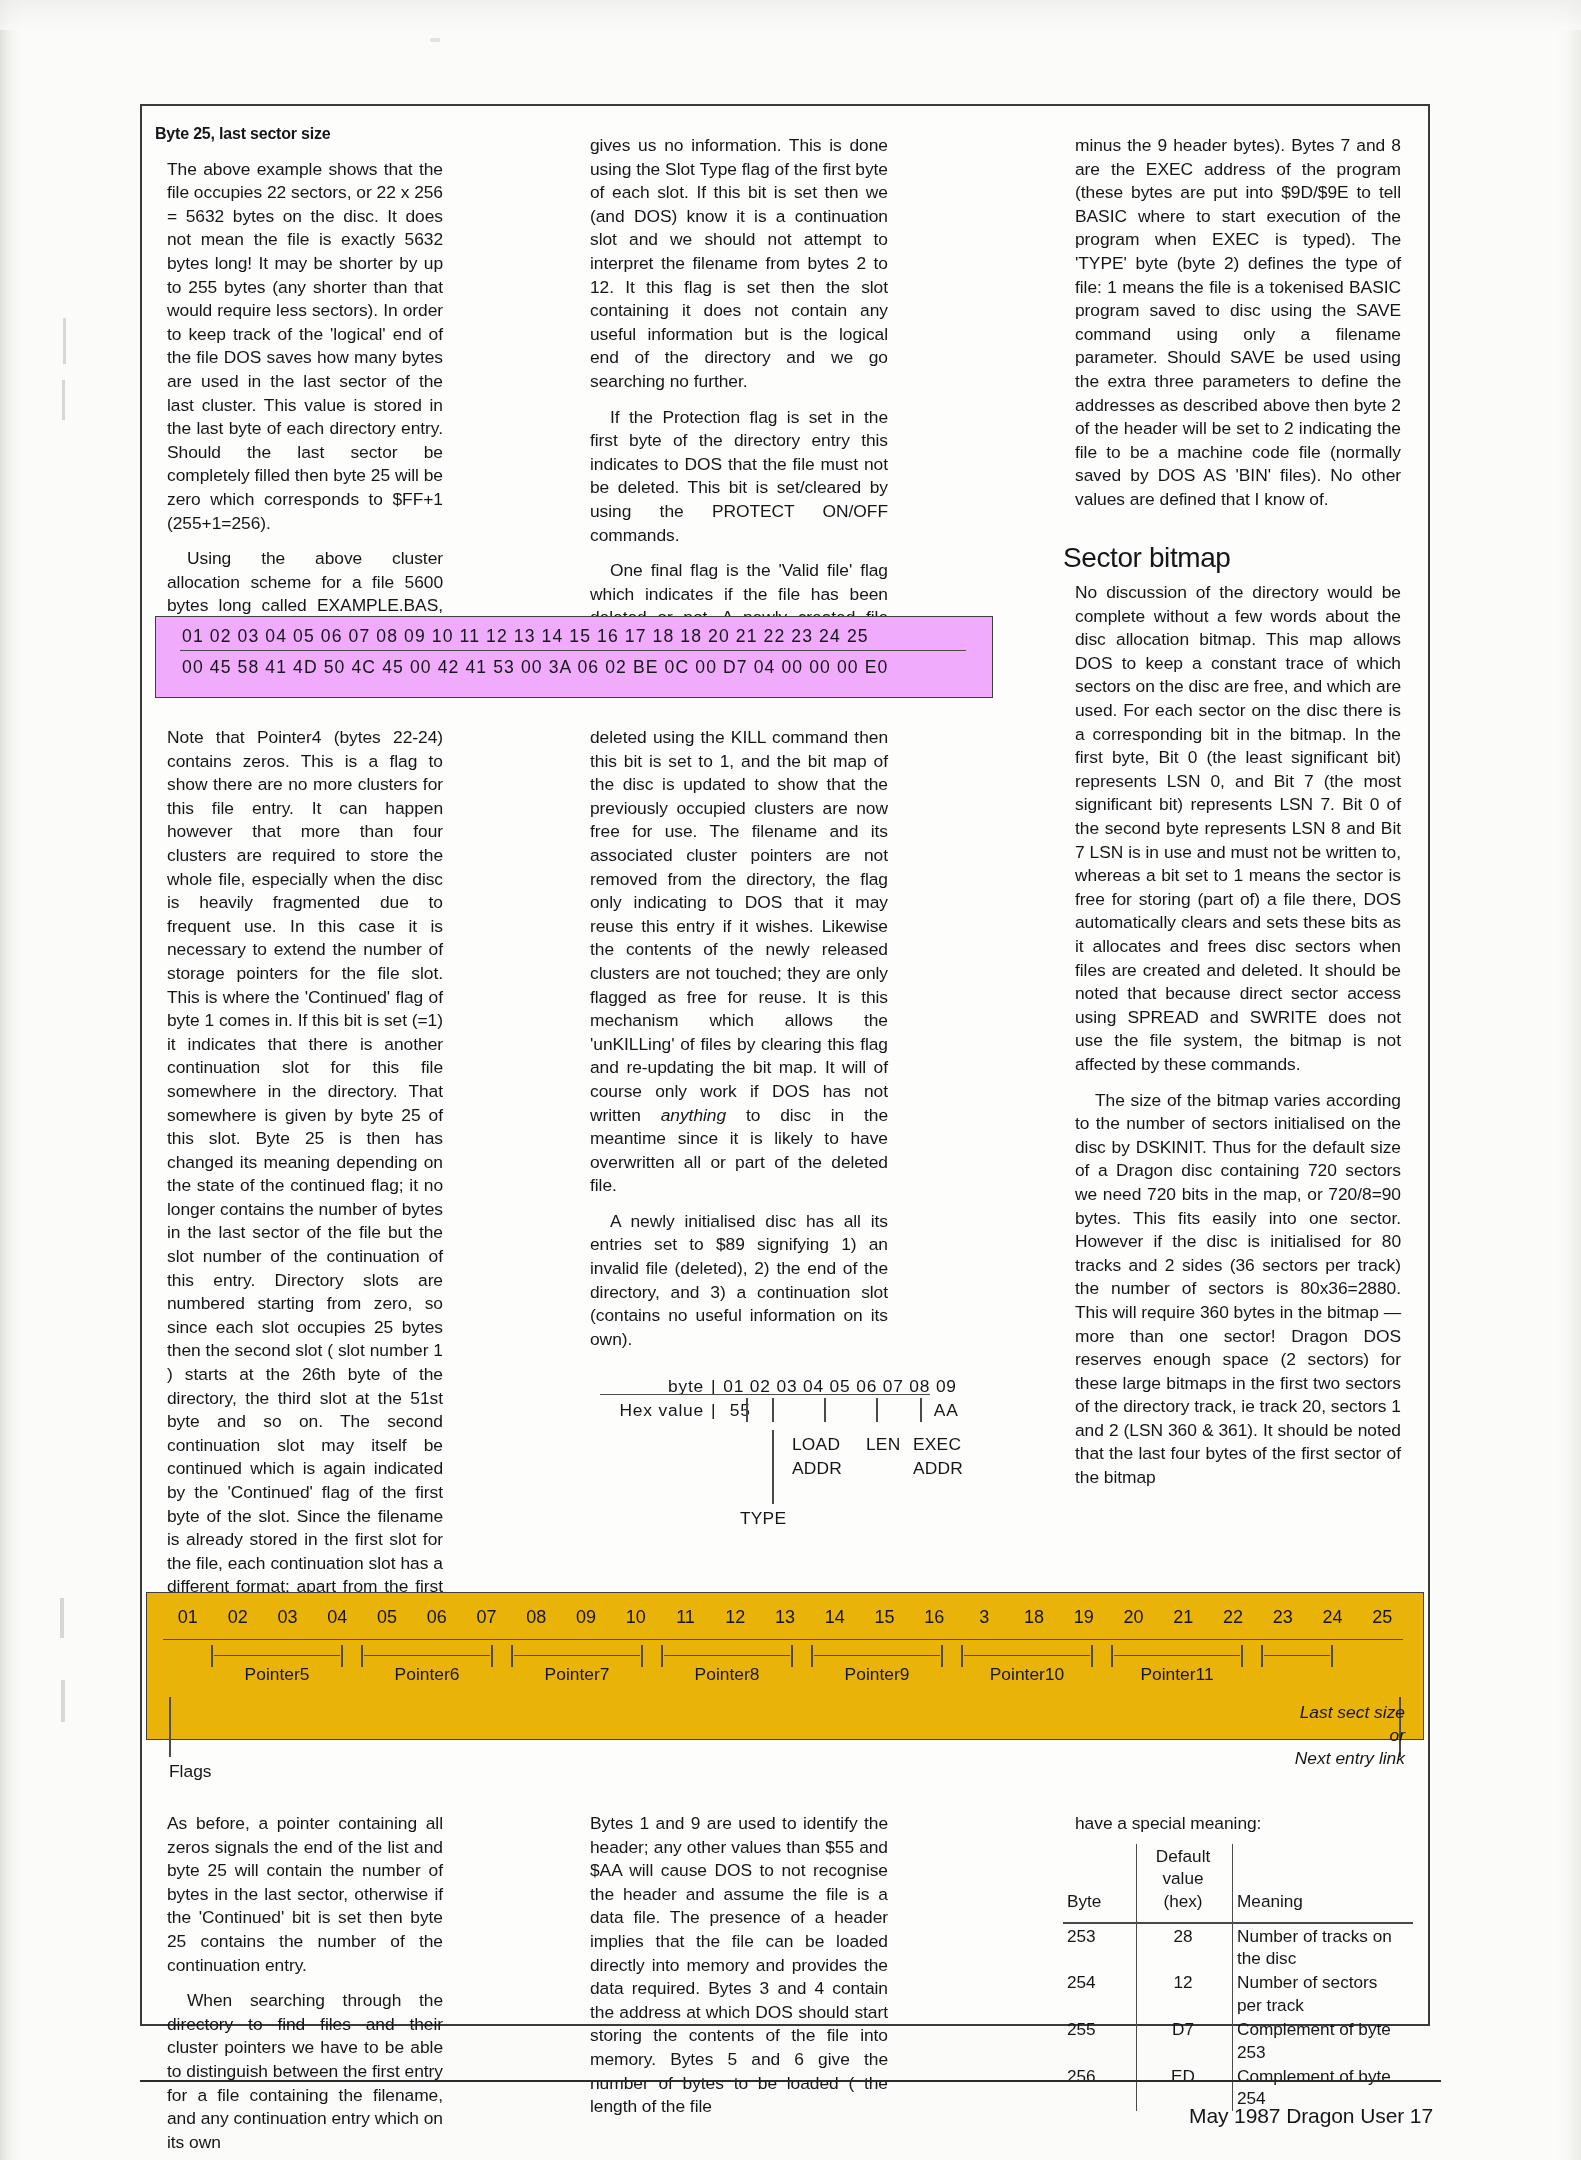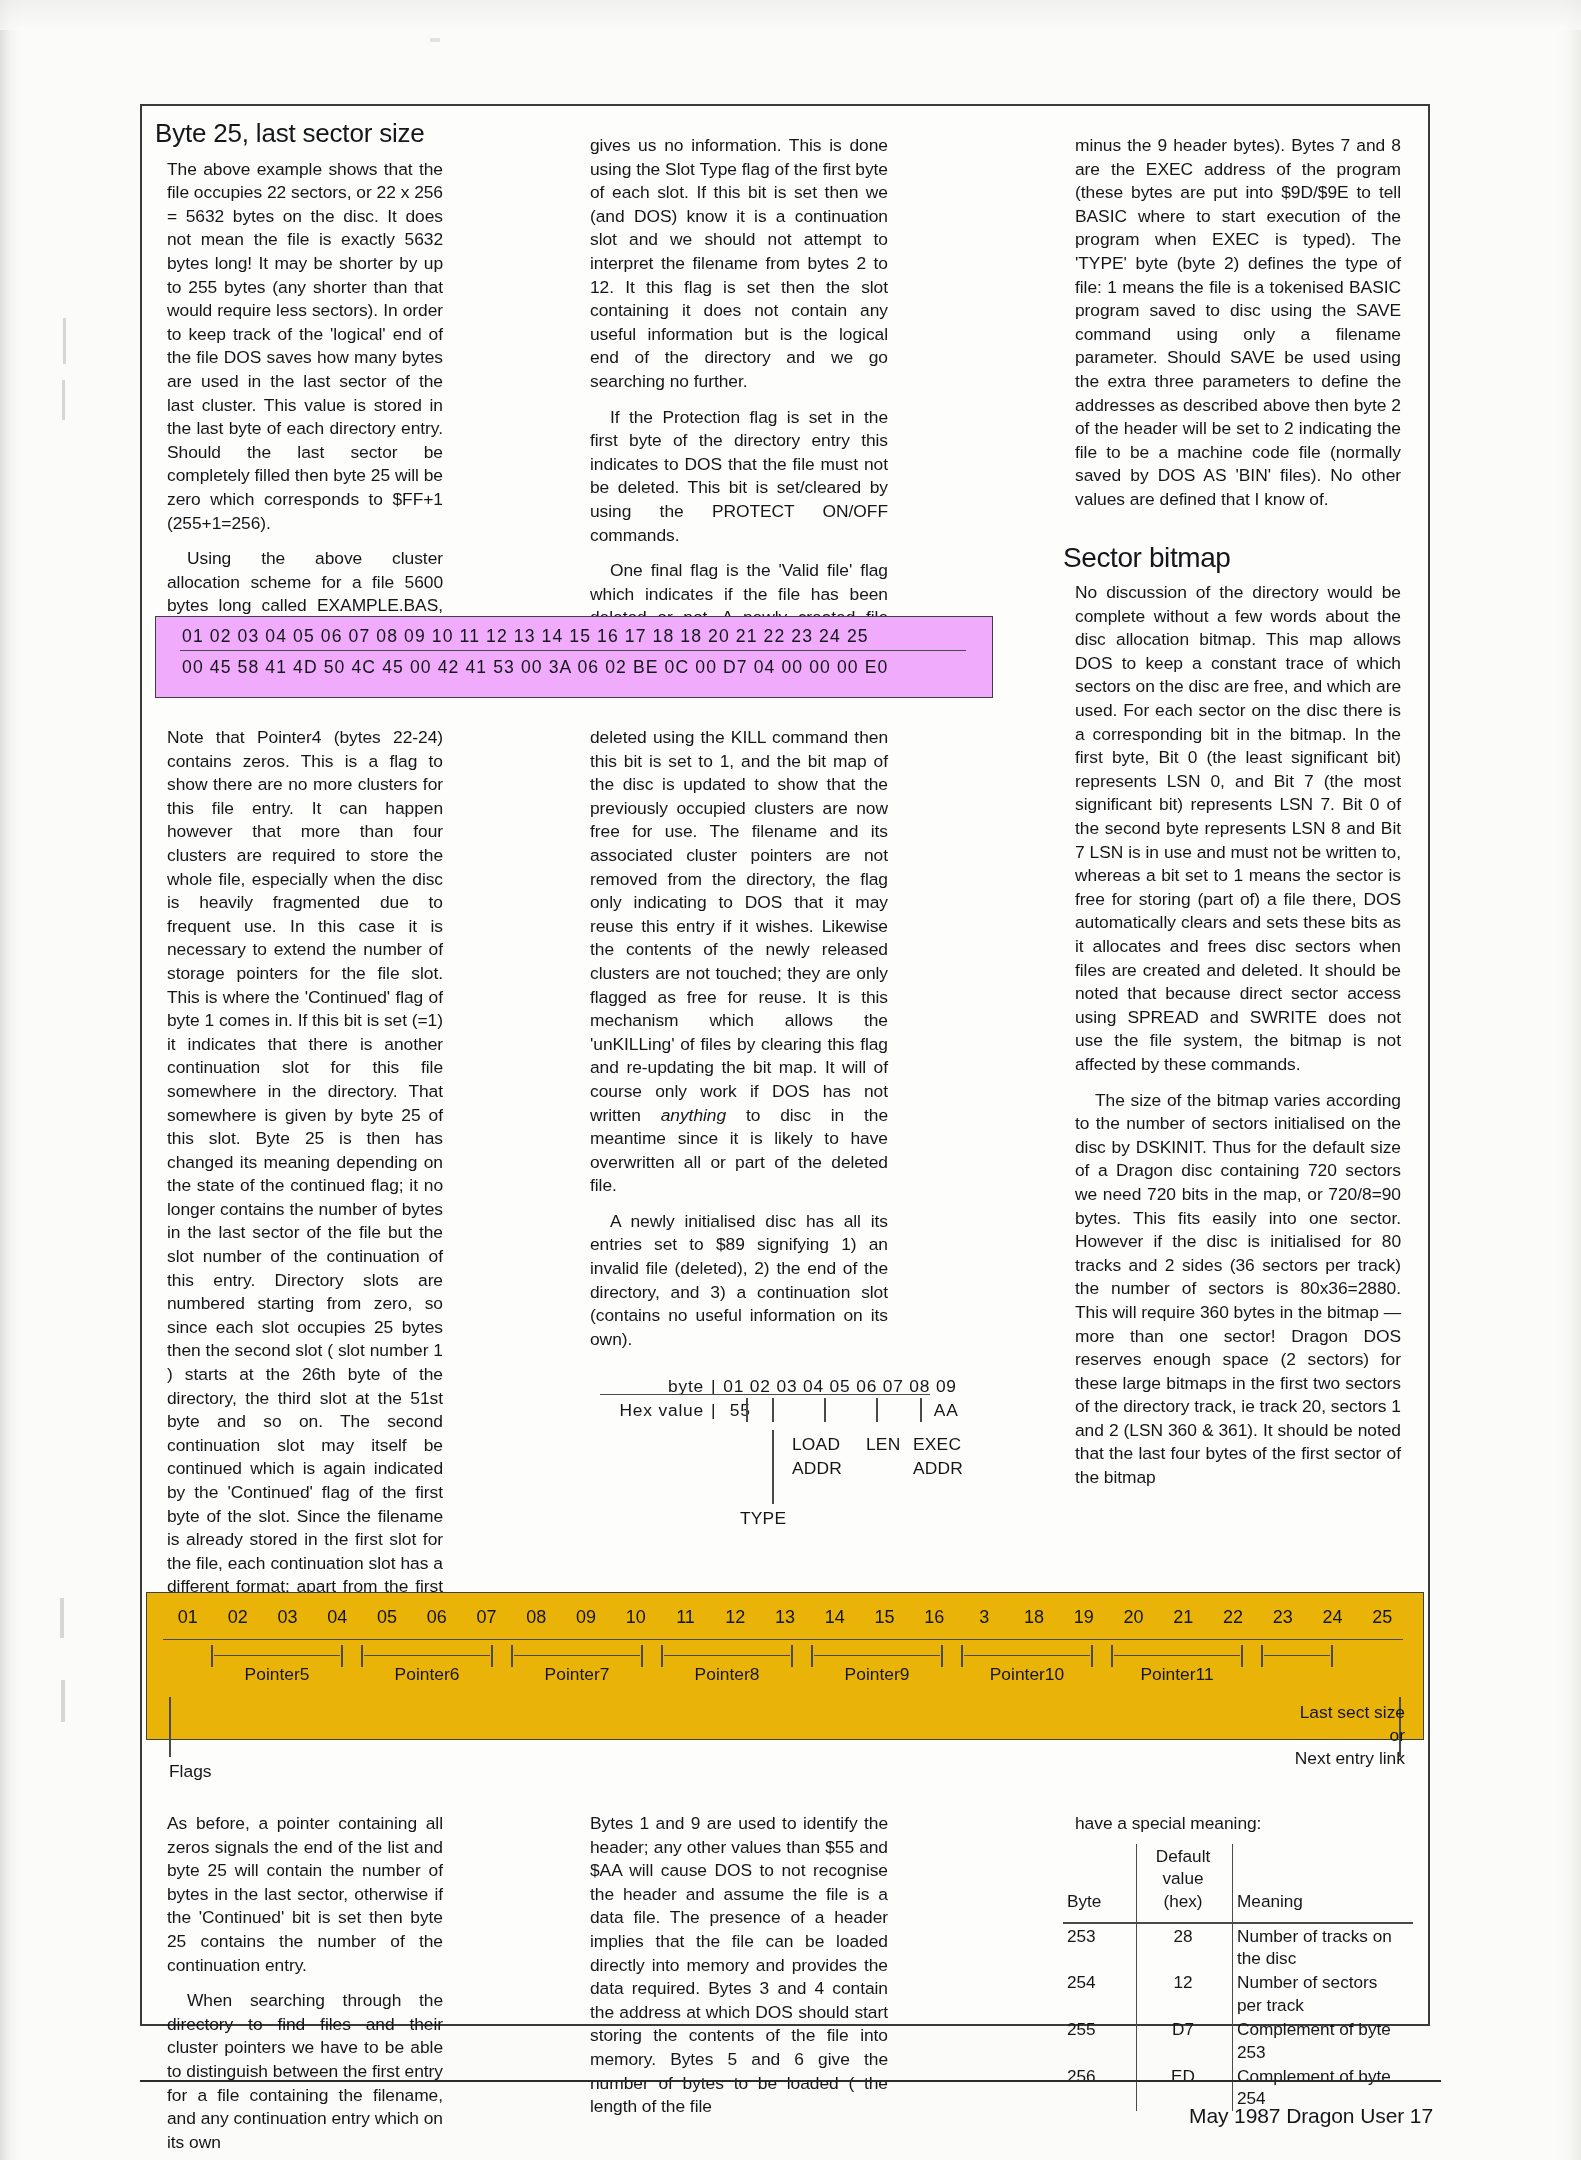--- a/index.html
+++ b/index.html
@@ -49,22 +49,22 @@
     font-size:17.4px;
     line-height:23.6px;
     letter-spacing:-0.05px;
     -webkit-hyphens:none;hyphens:none;
     word-spacing:0px;
   }
   .col p{margin:12px;}
   .col p.ind{text-indent:20px;}
 
   h2.sub{
-    font-size:26px;
-    font-weight:normal;
+    font-size:16px;
+    font-weight:bold;
     margin:0 0 1px 0;
     letter-spacing:-0.2px;
   }
   h2.bighead{
     font-size:28px;
     font-weight:normal;
     margin:34px 0 7px 0;
     letter-spacing:-0.4px;
   }
 
@@ -138,21 +138,21 @@
   .bkt .bar{position:absolute;top:10px;left:3px;right:3px;height:1.4px;background:#4a4a4a;}
   .bkt .name{
     position:absolute;top:19px;left:0;right:0;text-align:center;
     font-size:17.4px;white-space:nowrap;
   }
   .flagtick{position:absolute;left:22px;top:52px;width:1.6px;height:60px;background:#4a4a4a;}
   .flagslbl{position:absolute;left:22px;top:116px;font-size:17.4px;}
   .lasttick{position:absolute;right:22px;top:52px;width:1.6px;height:60px;background:#4a4a4a;}
   .lastlbl{
     position:absolute;right:18px;top:108px;text-align:right;
-    font-size:17.4px;line-height:23px;
+    font-size:17.4px;line-height:23px;font-style:italic;
   }
 
   
   .btable{
     position:absolute;
     left:1063px;top:1844px;
     width:350px;
     font-size:17.2px;
     line-height:22.4px;
   }

